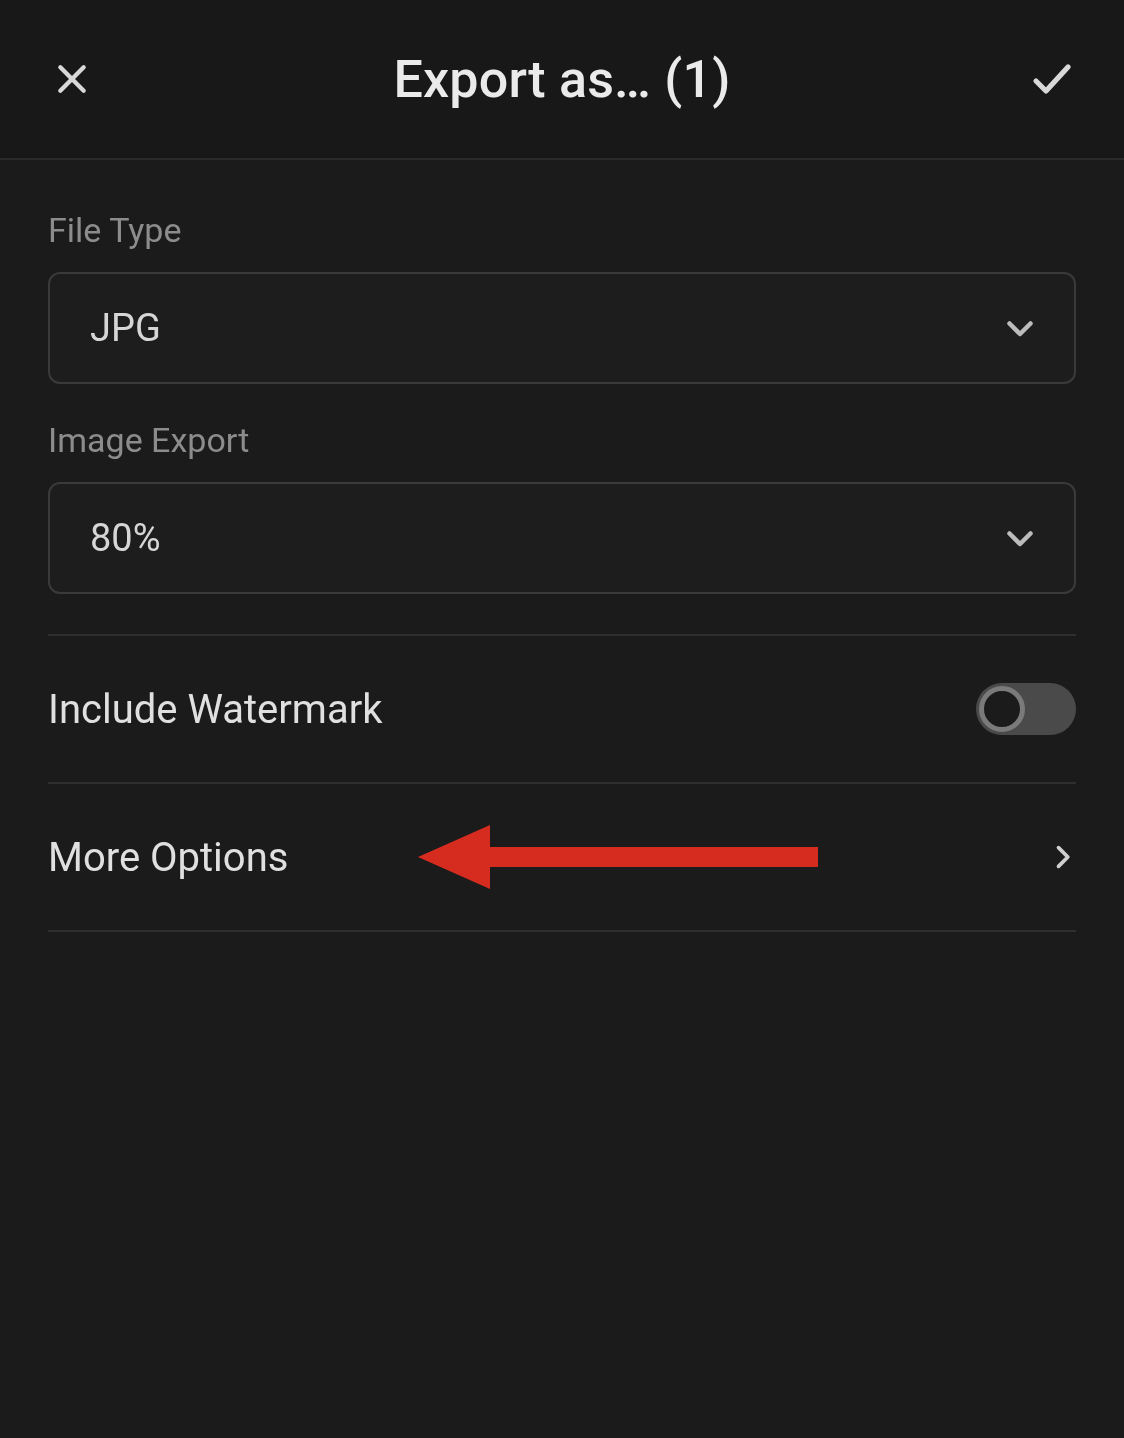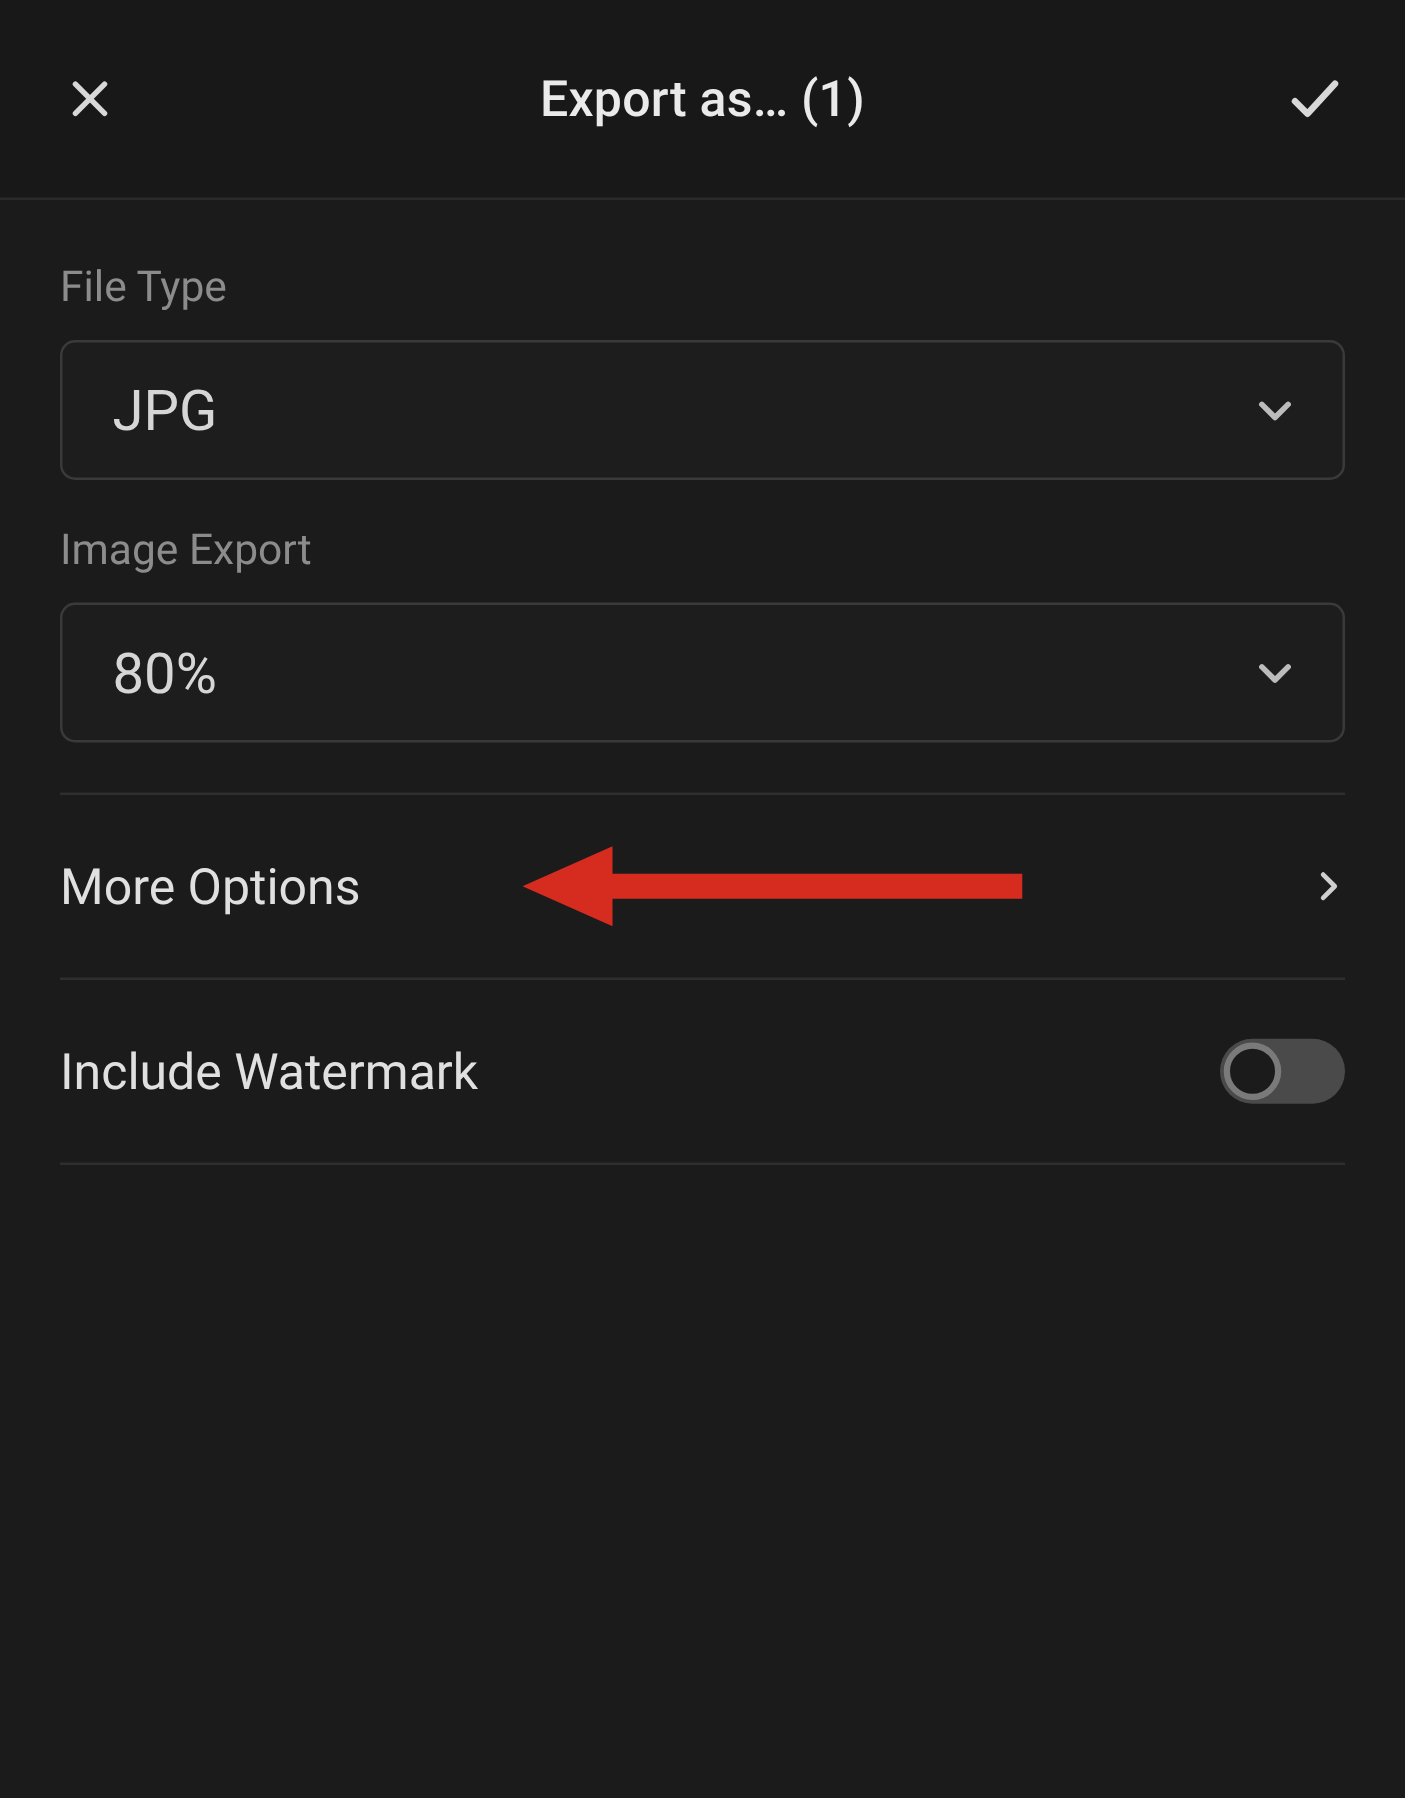--- a/index.html
+++ b/index.html
@@ -13,21 +13,21 @@
     .header {
       display: flex;
       align-items: center;
       justify-content: space-between;
       padding: 0 48px;
       height: 160px;
       background: #181818;
       border-bottom: 2px solid #2a2a2a;
     }
     .header-title {
-      font-size: 40px;
+      font-size: 52px;
       font-weight: 500;
       color: #eaeaea;
       letter-spacing: 0.2px;
     }
     .icon-btn {
       width: 48px;
       height: 48px;
       display: flex;
       align-items: center;
       justify-content: center;
@@ -50,21 +50,21 @@
       border: 2px solid #3a3a3a;
       border-radius: 12px;
       background: #1d1d1d;
       display: flex;
       align-items: center;
       justify-content: space-between;
       padding: 0 36px 0 40px;
       cursor: pointer;
     }
     .dropdown-value {
-      font-size: 45px;
+      font-size: 38px;
       color: #d6d6d6;
       font-weight: 400;
     }
     .chevron-down { width: 36px; height: 36px; }
 
     .row-divider { border-top: 2px solid #2f2f2f; margin-top: 40px; }
 
     .row {
       display: flex;
       align-items: center;
@@ -144,30 +144,30 @@
   <div class="dropdown">
     <span class="dropdown-value">80%</span>
     <svg class="chevron-down" viewBox="0 0 24 24" fill="none" stroke="#bcbcbc" stroke-width="3" stroke-linecap="round" stroke-linejoin="round">
       <polyline points="5 9 12 16 19 9"></polyline>
     </svg>
   </div>
 
   <div class="row-divider"></div>
 
   <div class="row">
+    <span class="row-label">Include Watermark</span>
+    <div class="toggle">
+      <div class="toggle-knob"></div>
+    </div>
+  </div>
+
+  <div class="row">
     <span class="row-label">More Options</span>
     <svg class="chevron-right" viewBox="0 0 24 24" fill="none" stroke="#cfcfcf" stroke-width="3.2" stroke-linecap="round" stroke-linejoin="round">
       <polyline points="9 4 17 12 9 20"></polyline>
     </svg>
 
     <svg class="arrow-annotation" viewBox="0 0 400 84">
       <polygon points="0,42 72,10 72,32 400,32 400,52 72,52 72,74" fill="#d62c20"></polygon>
     </svg>
   </div>
 
-  <div class="row">
-    <span class="row-label">Include Watermark</span>
-    <div class="toggle">
-      <div class="toggle-knob"></div>
-    </div>
-  </div>
-
 </div>
 
 </body></html>

